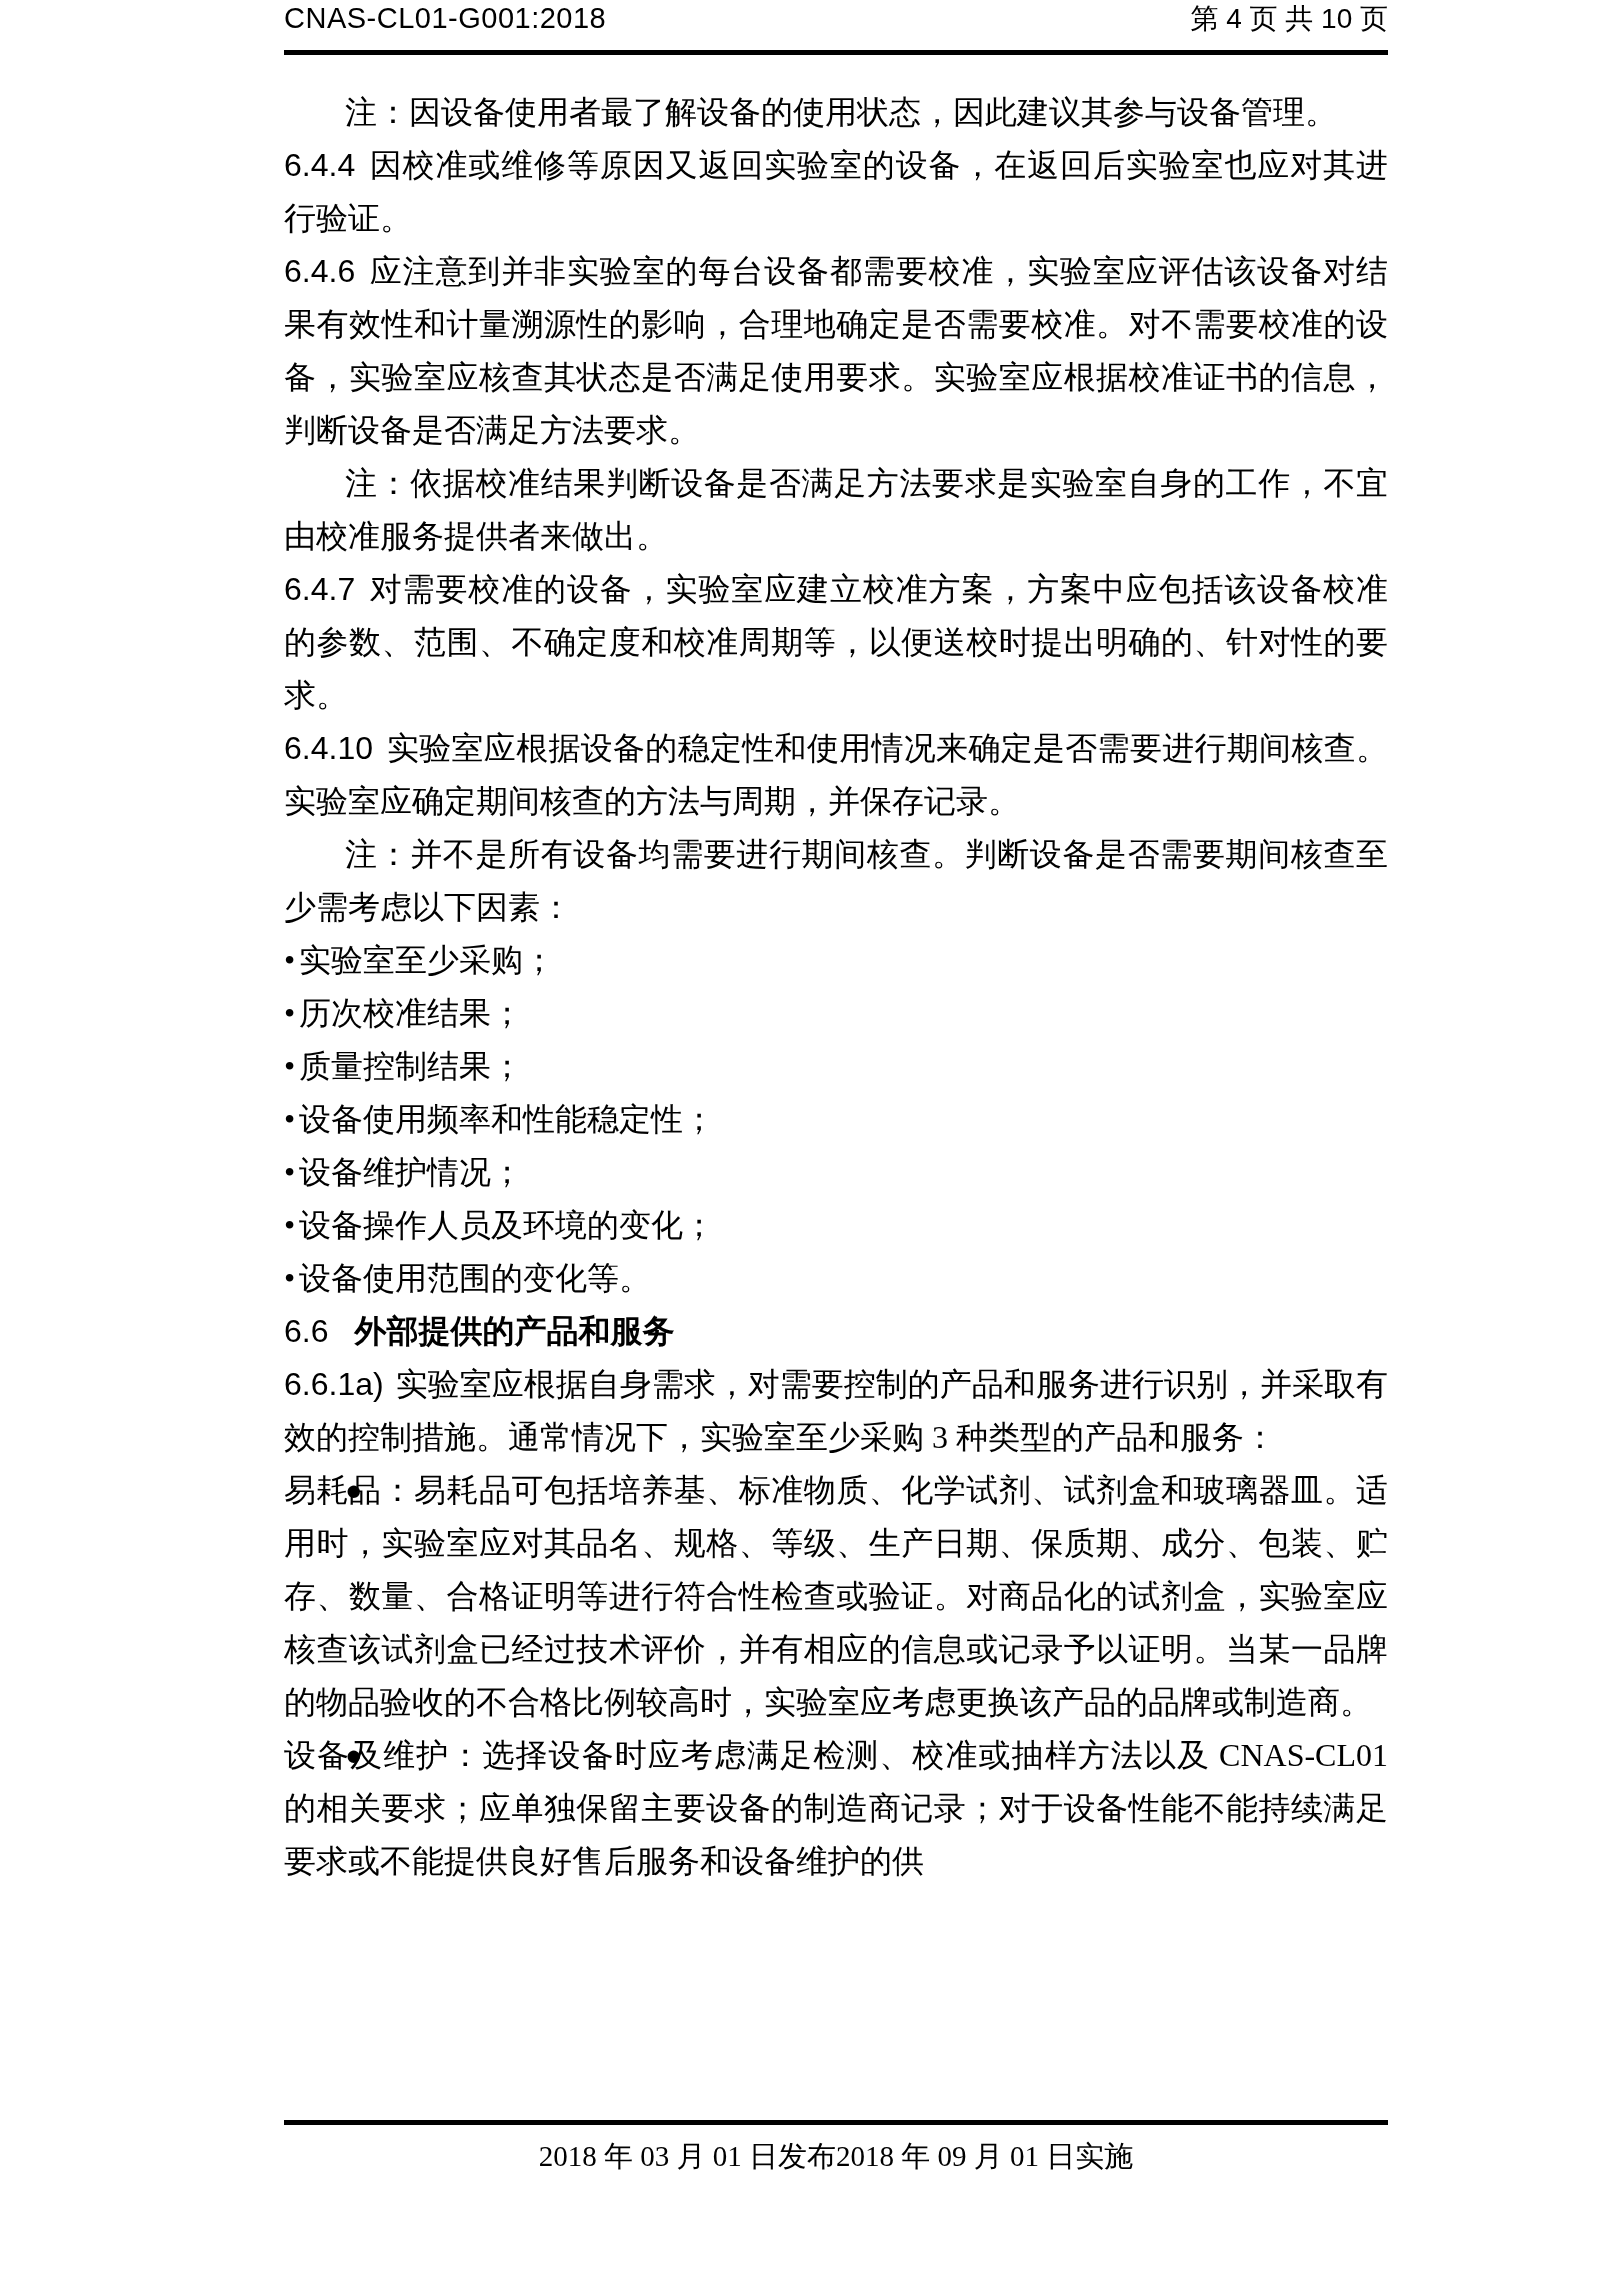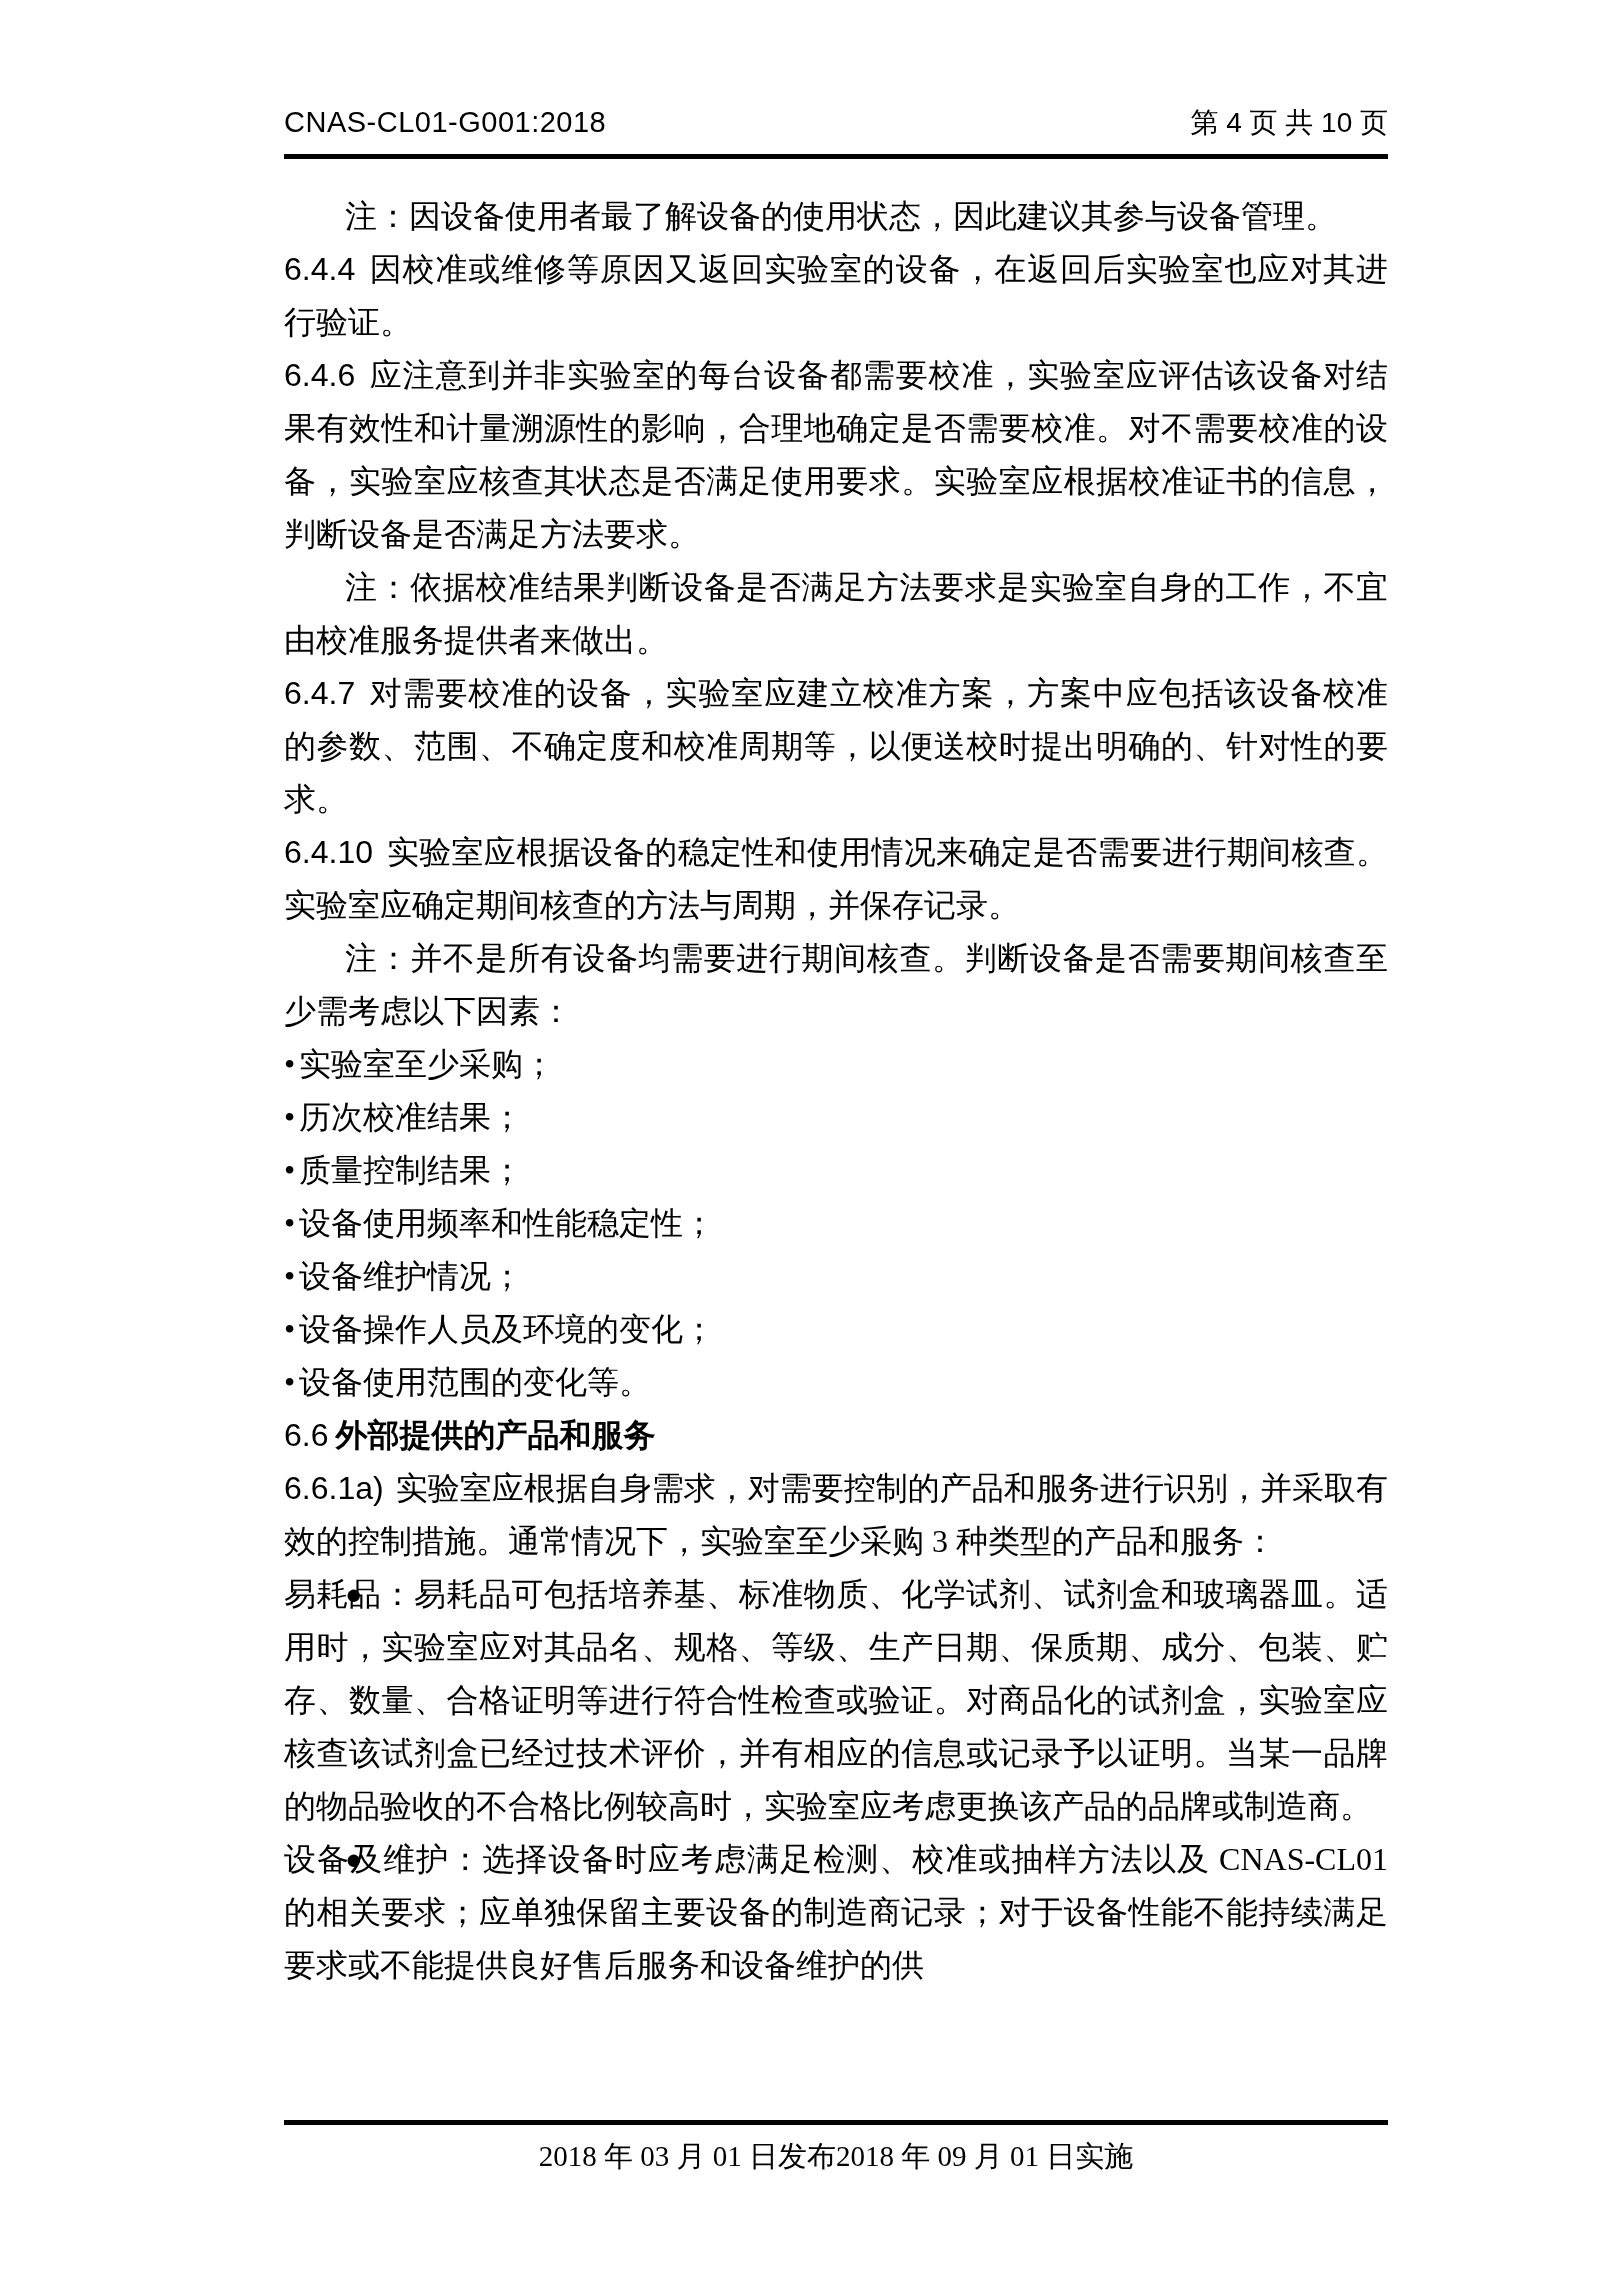--- a/index.html
+++ b/index.html
@@ -16,21 +16,20 @@
     color: #000000;
     overflow: hidden;
     font-family: "Liberation Serif", "DejaVu Serif", serif;
   }
   .content-col {
     margin-left: 284px;
     width: 1104px;
   }
   
   .page-header {
-    padding-top: 104px;
     display: flex;
     justify-content: space-between;
     align-items: baseline;
     border-bottom: 5.9px solid #000000;
     padding-bottom: 11.8px;
     font-family: "Liberation Sans", "DejaVu Sans", sans-serif;
   }
   .doc-number {
     font-size: 29px;
     letter-spacing: 0.5px;
@@ -67,21 +66,21 @@
   }
   .sbullet .smarker {
     margin-right: 3.9px;
   }
   .heading {
     font-size: 32px;
     line-height: 53px;
     font-weight: bold;
   }
   .heading .num {
-    margin-right: 7px;
+    margin-right: 26px;
   }
   .lbullet {
     position: relative;
     padding-left: 121px;
   }
   .lbullet .lmarker {
     position: absolute;
     left: 61px;
     top: 0;
     font-size: 29px;

